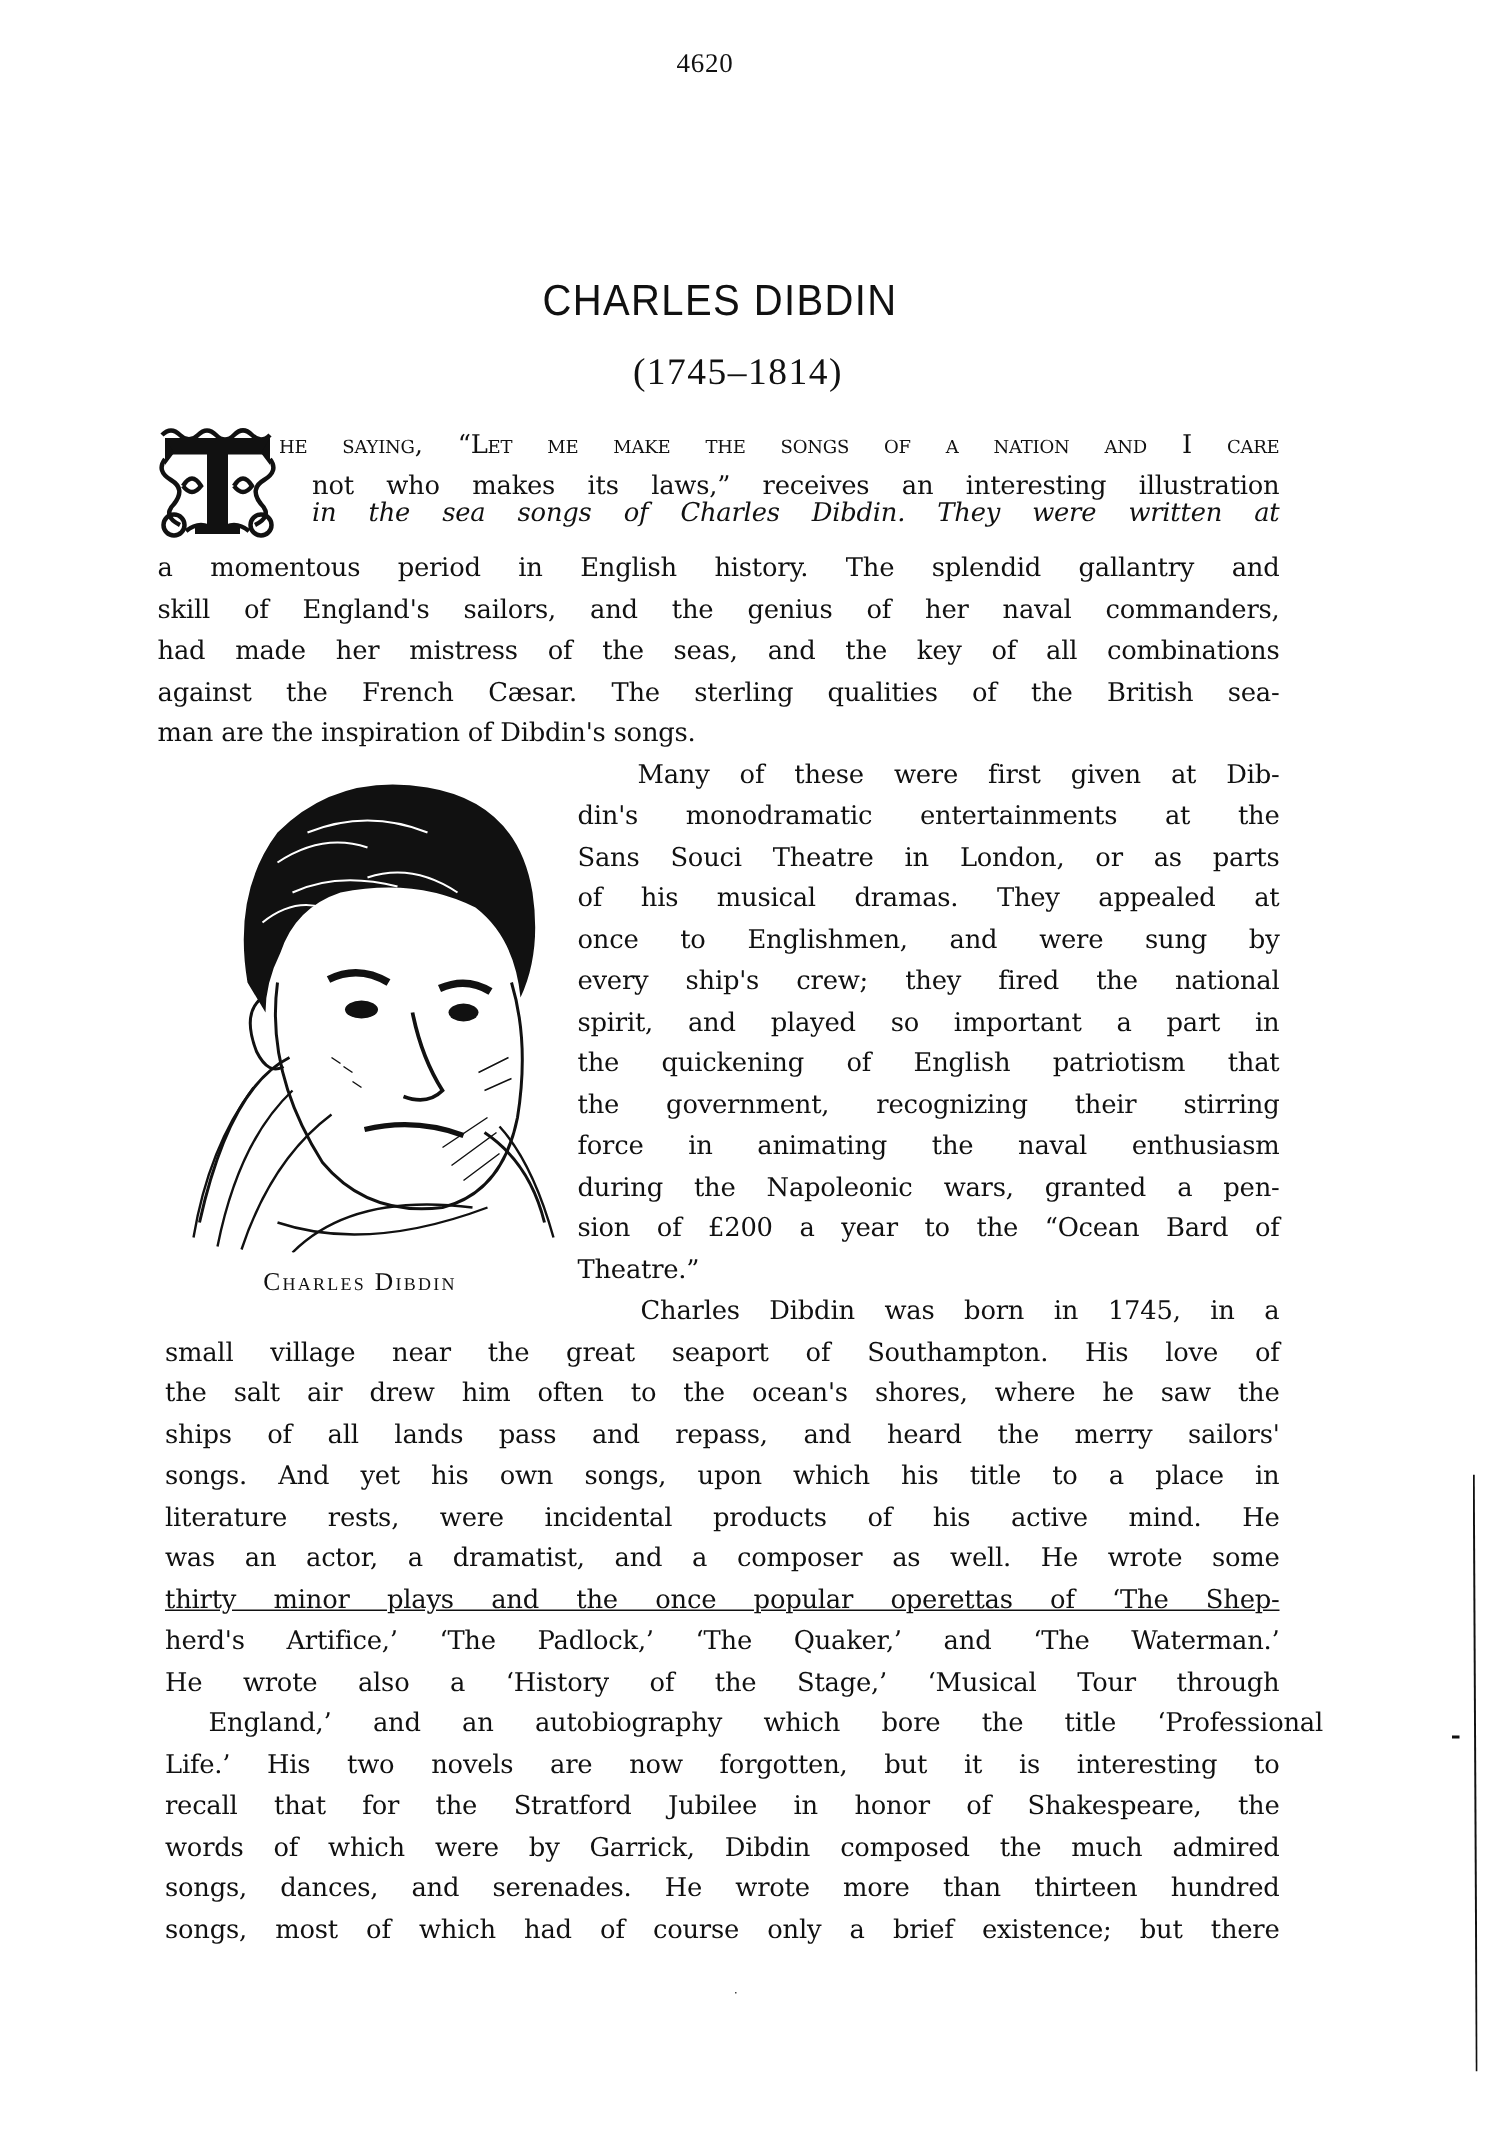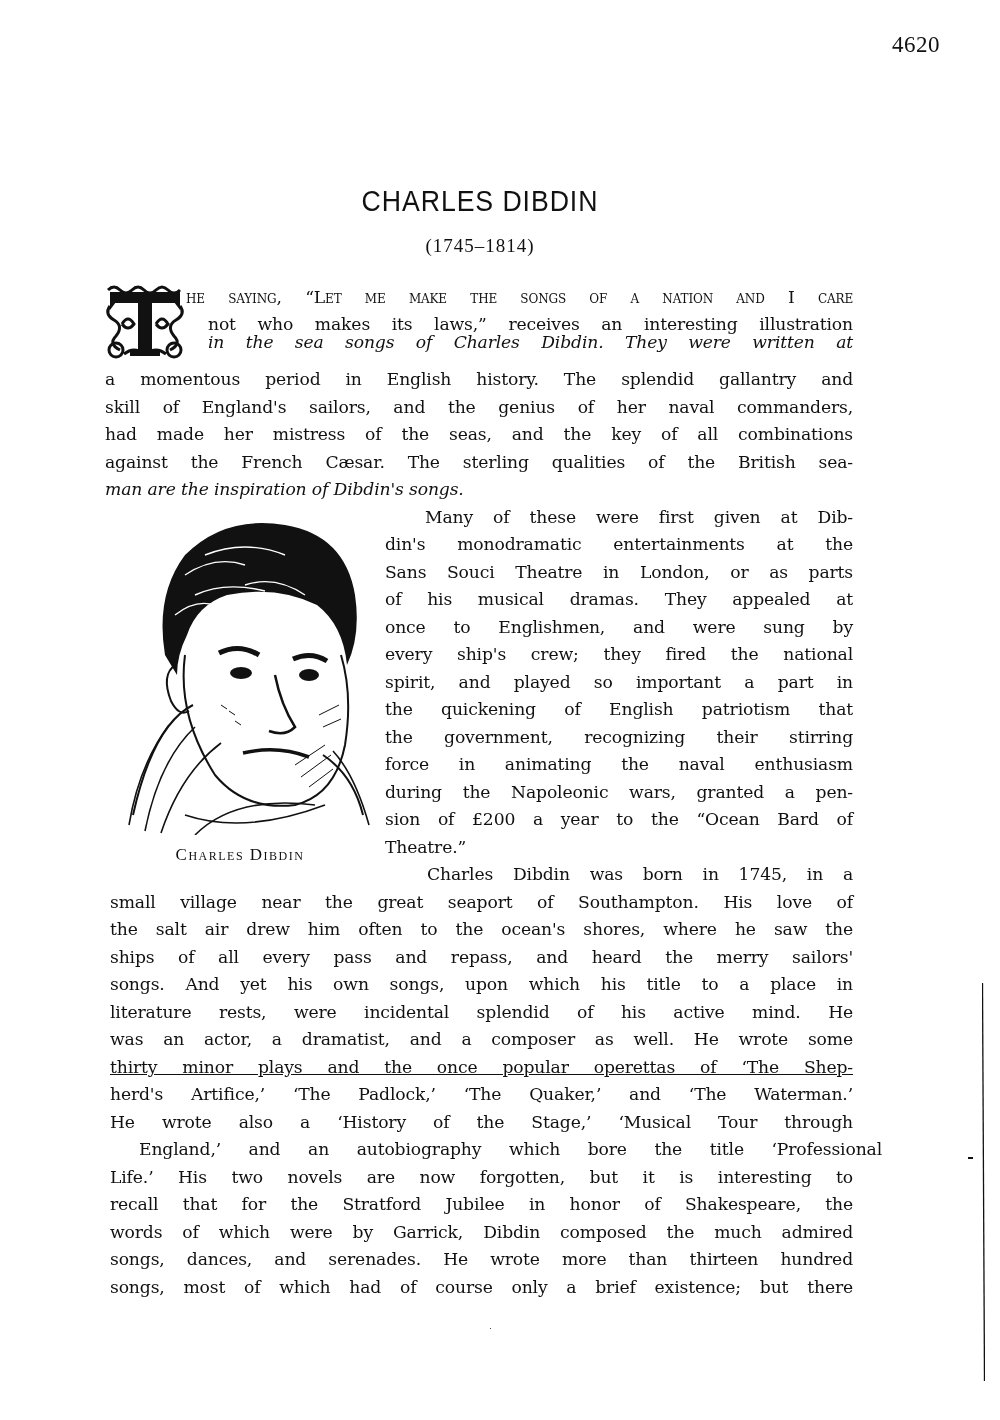--- a/index.html
+++ b/index.html
@@ -1,24 +1,24 @@
 <!DOCTYPE html>
 <html><head>
 <meta charset="utf-8">
 <style>
   html, body { margin: 0; padding: 0; background: #ffffff; }
   body { width: 1000px; height: 1420px; position: relative; overflow: hidden;
          font-family: "DejaVu Serif", "Liberation Serif", serif; color: #111; }
-  .page-number { position: absolute; top: 32px; left: 0; width: 940px; text-align: right;
-                 font-family: "Liberation Serif", serif; font-size: 23px; letter-spacing: 0.5px; }
+  .page-number { position: absolute; top: 32px; left: 0; width: 940px; text-align: center;
+                 font-family: "Liberation Serif", serif; font-size: 18px; letter-spacing: 0.5px; }
   .title { position: absolute; top: 185px; left: 0; width: 960px; text-align: center;
            font-family: "Liberation Sans", sans-serif; font-size: 29px; letter-spacing: 1px;
            font-weight: normal; transform: scaleX(0.92); }
-  .dates { position: absolute; top: 235px; left: 0; width: 960px; text-align: center;
-           font-family: "Liberation Serif", serif; font-size: 19px; letter-spacing: 1px; }
+  .dates { position: absolute; top: 235px; left: 12px; width: 960px; text-align: center;
+           font-family: "Liberation Serif", serif; font-size: 25px; letter-spacing: 1px; }
   .line { position: absolute; height: 27px; font-family: "DejaVu Serif", serif; font-size: 17.2px;
           line-height: 27px; white-space: nowrap; text-align: justify; text-align-last: justify;
           letter-spacing: -0.15px; }
   .line.last { text-align-last: left; }
   .smallcaps { font-variant: small-caps; }
   .dropcap { position: absolute; left: 104px; top: 284px; width: 82px; height: 76px; }
   .portrait { position: absolute; left: 125px; top: 515px; width: 250px; height: 320px; }
   .caption { position: absolute; top: 845px; left: 120px; width: 240px; text-align: center;
              font-family: "Liberation Serif", serif; font-size: 17px; letter-spacing: 1.5px;
              font-variant: small-caps; }
@@ -53,21 +53,21 @@
     <path d="M6 8 l0 18 l6 -8 z M76 8 l0 18 l-6 -8 z" fill="#111"></path>
   </svg>
 
   <div class="line" style="left:186px; top:284px; width:667px;"><span class="smallcaps">he saying, “Let me make the songs of a nation and I care</span></div>
   <div class="line" style="left:208px; top:311px; width:645px;">not who makes its laws,” receives an interesting illustration</div>
   <div class="line" style="left:208px; top:329px; width:645px;font-style:italic;">in the sea songs of Charles Dibdin.  They were written at</div>
   <div class="line" style="left:105px; top:366px; width:748px;">a momentous period in English history.  The splendid gallantry and</div>
   <div class="line" style="left:105px; top:394px; width:748px;">skill of England's sailors, and the genius of her naval commanders,</div>
   <div class="line" style="left:105px; top:421px; width:748px;">had made her mistress of the seas, and the key of all combinations</div>
   <div class="line" style="left:105px; top:449px; width:748px;">against the French Cæsar.  The sterling qualities of the British sea-</div>
-  <div class="line last" style="left:105px; top:476px; width:748px;font-style:italic;">man are the inspiration of Dibdin's songs.</div>
+  <div class="line last" style="left:105px; top:476px; width:748px;">man are the inspiration of Dibdin's songs.</div>
 
   <svg class="portrait" viewBox="0 0 250 320">
     <g stroke="#111" fill="none" stroke-width="1.6">
 
       <path d="M8 300 q20 -90 60 -110" stroke-width="2"></path>
       <path d="M4 310 q10 -60 40 -100"></path>
       <path d="M20 316 q14 -70 50 -104"></path>
       <path d="M36 318 q20 -60 60 -90"></path>
       <path d="M238 300 q-10 -40 -40 -60" stroke-width="2"></path>
       <path d="M244 310 q-14 -50 -36 -74"></path>
@@ -116,23 +116,23 @@
   <div class="line" style="left:385px; top:696px; width:468px;">the quickening of English patriotism that</div>
   <div class="line" style="left:385px; top:724px; width:468px;">the government, recognizing their stirring</div>
   <div class="line" style="left:385px; top:751px; width:468px;">force in animating the naval enthusiasm</div>
   <div class="line" style="left:385px; top:779px; width:468px;">during the Napoleonic wars, granted a pen-</div>
   <div class="line" style="left:385px; top:806px; width:468px;">sion of £200 a year to the “Ocean Bard of</div>
   <div class="line last" style="left:385px; top:834px; width:468px;">Theatre.”</div>
 
   <div class="line" style="left:427px; top:861px; width:426px;">Charles Dibdin was born in 1745, in a</div>
   <div class="line" style="left:110px; top:889px; width:743px;">small village near the great seaport of Southampton.  His love of</div>
   <div class="line" style="left:110px; top:916px; width:743px;">the salt air drew him often to the ocean's shores, where he saw the</div>
-  <div class="line" style="left:110px; top:944px; width:743px;">ships of all every pass and repass, and heard the merry sailors'</div>
+  <div class="line" style="left:110px; top:944px; width:743px;">ships of all lands pass and repass, and heard the merry sailors'</div>
   <div class="line" style="left:110px; top:971px; width:743px;">songs.  And yet his own songs, upon which his title to a place in</div>
-  <div class="line" style="left:110px; top:999px; width:743px;">literature rests, were incidental splendid of his active mind.  He</div>
+  <div class="line" style="left:110px; top:999px; width:743px;">literature rests, were incidental products of his active mind.  He</div>
   <div class="line" style="left:110px; top:1026px; width:743px;">was an actor, a dramatist, and a composer as well.  He wrote some</div>
   <div class="line" style="left:110px; top:1054px; width:743px;text-decoration:underline;">thirty minor plays and the once popular operettas of ‘The Shep-</div>
   <div class="line" style="left:110px; top:1081px; width:743px;">herd's Artifice,’ ‘The Padlock,’ ‘The Quaker,’ and ‘The Waterman.’</div>
   <div class="line" style="left:110px; top:1109px; width:743px;">He wrote also a ‘History of the Stage,’ ‘Musical Tour through</div>
   <div class="line" style="left:110px; top:1136px; width:743px;margin-left:29px;">England,’ and an autobiography which bore the title ‘Professional</div>
   <div class="line" style="left:110px; top:1164px; width:743px;">Life.’  His two novels are now forgotten, but it is interesting to</div>
   <div class="line" style="left:110px; top:1191px; width:743px;">recall that for the Stratford Jubilee in honor of Shakespeare, the</div>
   <div class="line" style="left:110px; top:1219px; width:743px;">words of which were by Garrick, Dibdin composed the much admired</div>
   <div class="line" style="left:110px; top:1246px; width:743px;">songs, dances, and serenades.  He wrote more than thirteen hundred</div>
   <div class="line" style="left:110px; top:1274px; width:743px;">songs, most of which had of course only a brief existence; but there</div>

